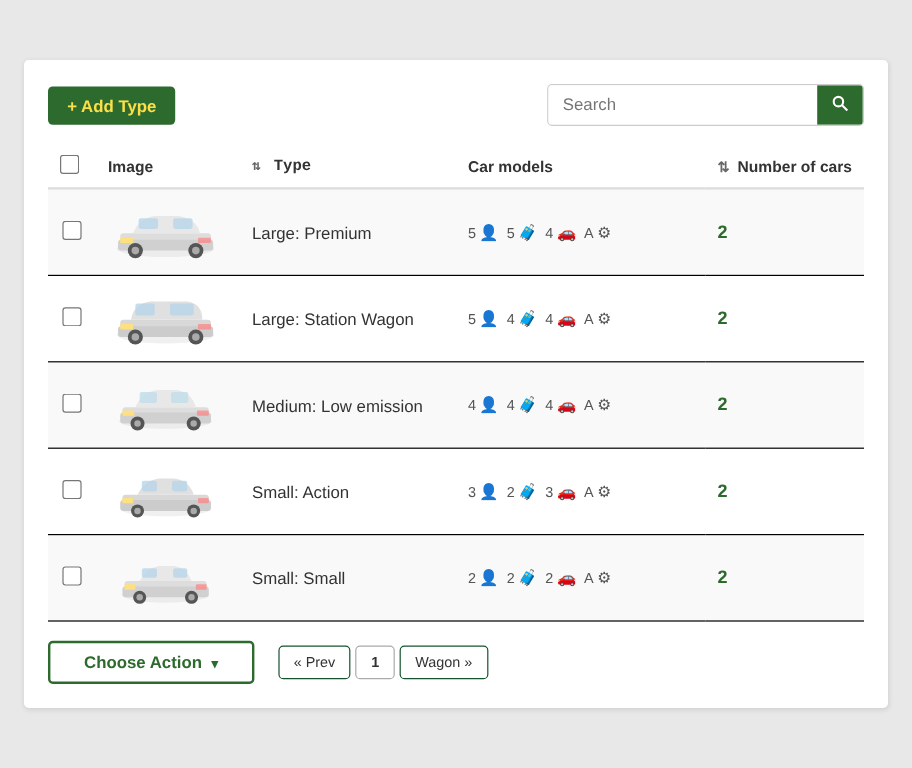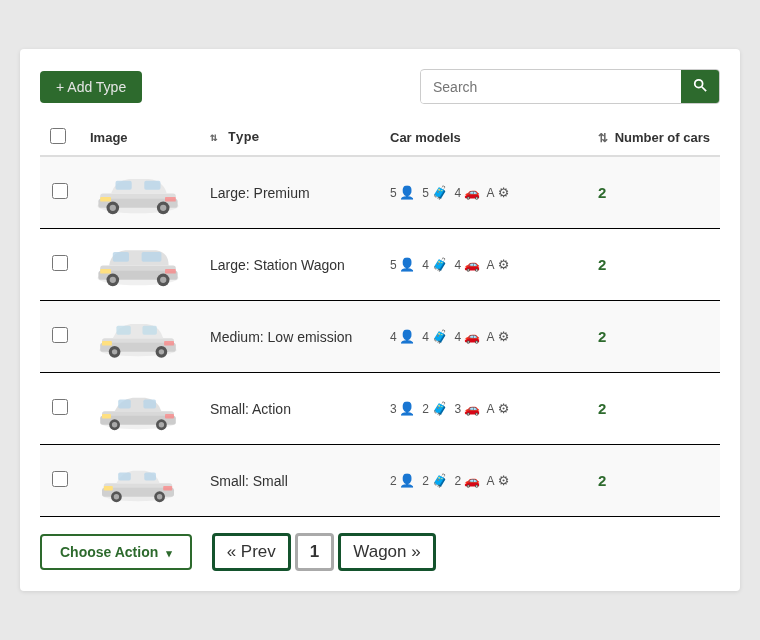--- a/index.html
+++ b/index.html
@@ -23,35 +23,35 @@
     }
     
     .toolbar {
       display: flex;
       justify-content: space-between;
       align-items: center;
       margin-bottom: 16px;
     }
     .btn-add {
       background: #2d6a2d;
-      color: #e5e5e5;
+      color: #fde047;
       border: none;
       padding: 8px 16px;
       border-radius: 4px;
       cursor: pointer;
       font-size: 14px;
-      font-weight: normal;
+      font-weight: bold;
     }
     .search-wrapper {
       display: flex;
-      align-items: center;
+      align-items: flex-start;
       border: 1px solid #ccc;
       border-radius: 4px;
       overflow: hidden;
-      width: 300px;
+      width: 264px;
     }
     .search-input {
       border: none;
       outline: none;
       padding: 8px 12px;
       font-size: 14px;
       flex: 1;
       color: #999;
     }
     .search-btn {
@@ -131,39 +131,39 @@
     .footer {
       display: flex;
       align-items: center;
       margin-top: 16px;
       gap: 10px;
     }
     .btn-action {
       border: 2px solid #2d6a2d;
       background: #fff;
       color: #2d6a2d;
-      padding: 8px 18px;
+      padding: 8px 28px;
       border-radius: 4px;
       cursor: pointer;
       font-size: 14px;
       font-weight: bold;
     }
     .pagination {
       display: flex;
       align-items: center;
       gap: 4px;
       margin-left: 10px;
     }
     .page-btn {
-      border: 3px solid #14532d;
+      border: 1px solid #14532d;
       background: #fff;
       padding: 6px 12px;
       border-radius: 4px;
       cursor: pointer;
-      font-size: 17px;
+      font-size: 12px;
       color: #333;
     }
     .page-btn.active {
       background: #fff;
       border-color: #aaa;
       font-weight: bold;
     }
     
     .sort-icon { font-size: 12px; margin-right: 3px; color: #666; }
     

